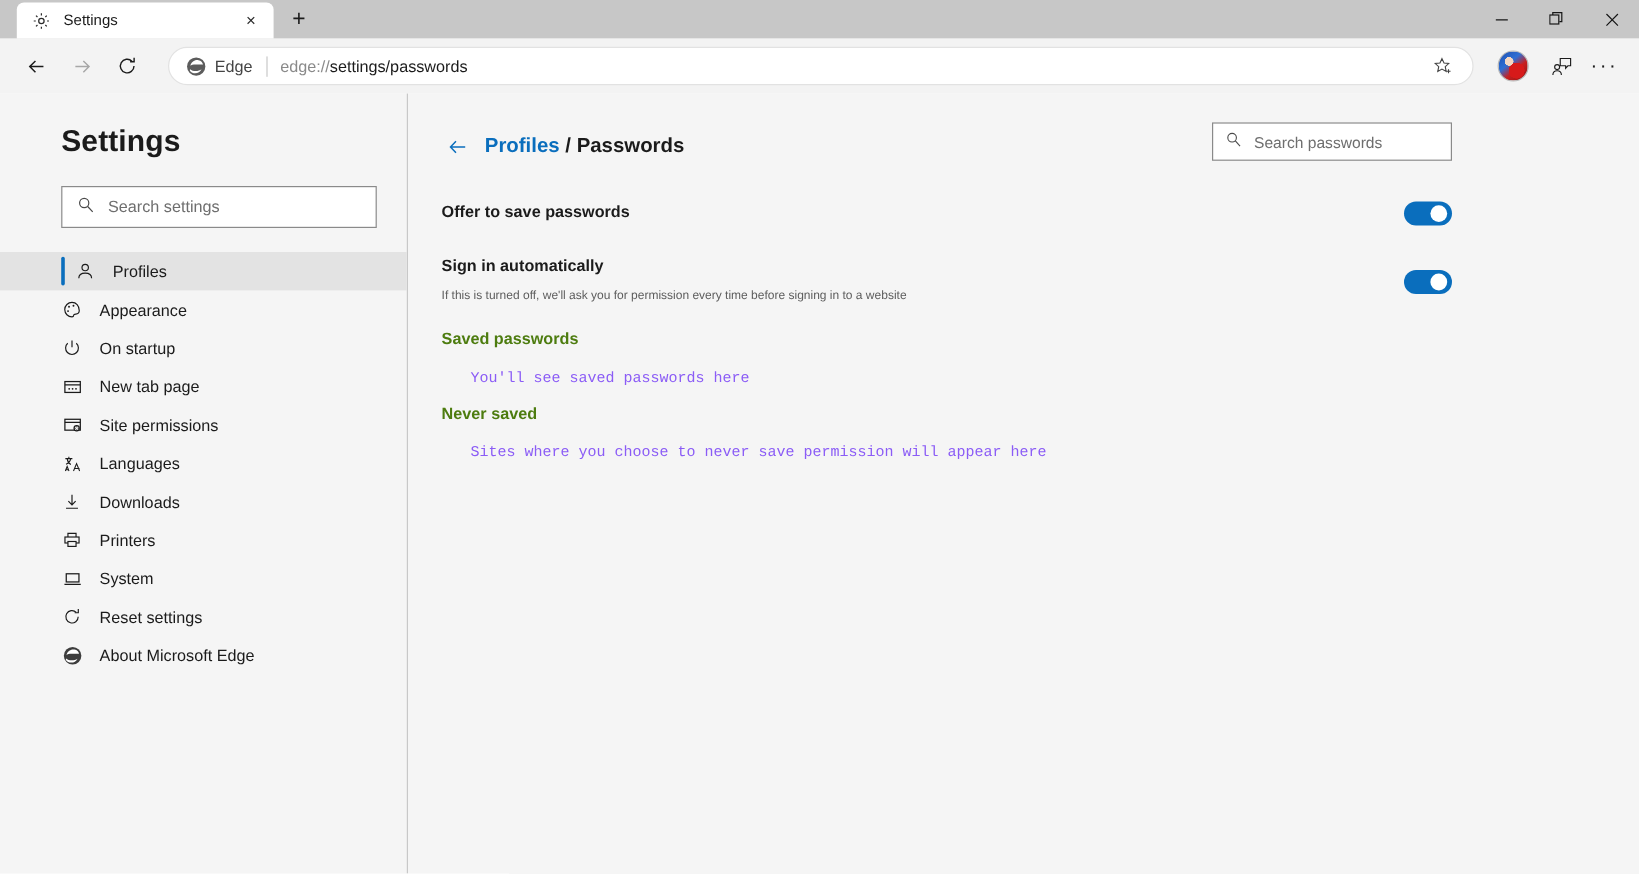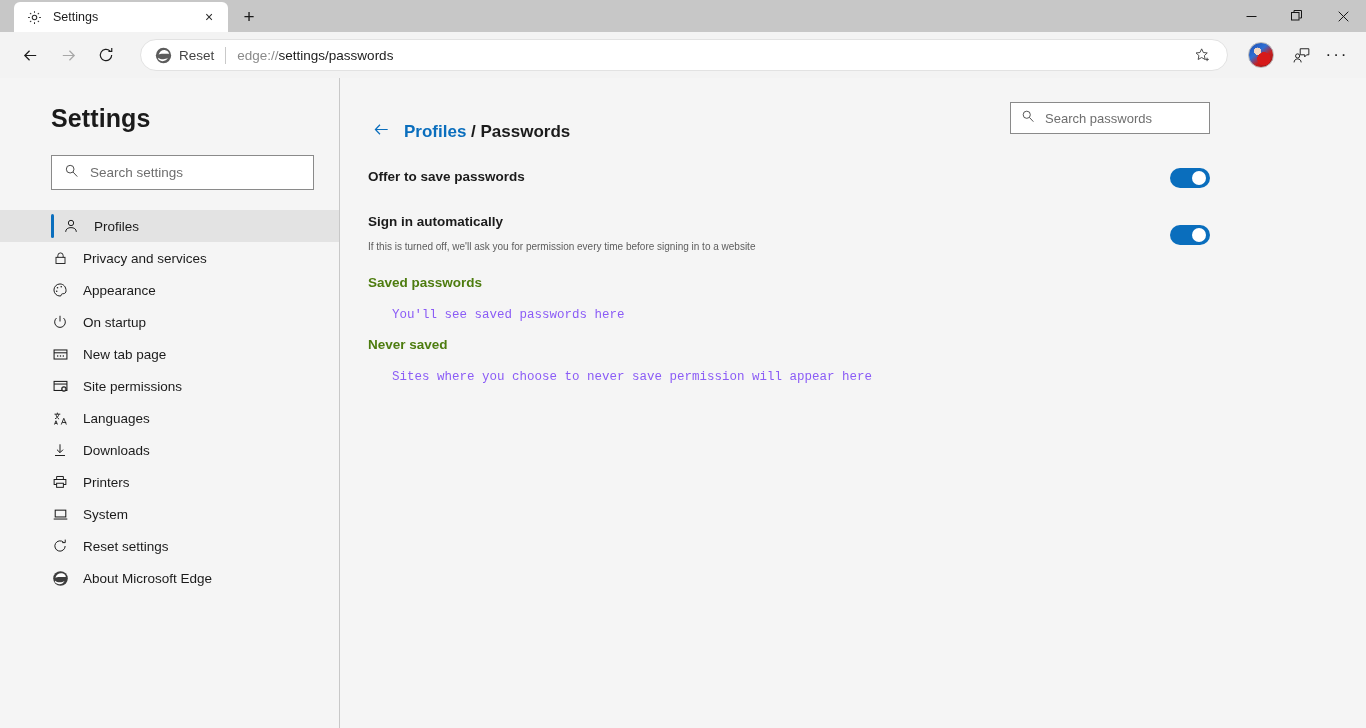--- a/index.html
+++ b/index.html
@@ -114,21 +114,21 @@
   .navitem.selected::before {
     content: ""; position: absolute; left: 51px; top: 4px;
     width: 3px; height: 24px; background: #0a6ebd; border-radius: 2px;
   }
   .navitem.selected { padding-left: 51px; }
   .navitem.selected .navicon { margin-left: 11px; }
 
   
   .content { flex: 1 1 auto; background: #f5f5f5; padding: 24px 0 0 0; position: relative; }
   .content-head {
-    display: flex; align-items: flex-end; padding: 0 156px 0 28px;
+    display: flex; align-items: center; padding: 0 156px 0 28px;
     position: relative; height: 40px;
   }
   .back-arrow { width: 26px; height: 26px; display:flex; align-items:center; justify-content:center; flex:0 0 auto; }
   .crumb {
     margin-left: 10px; font-size: 17px; font-weight: 600; color: #1b1b1b;
     white-space: nowrap;
   }
   .crumb .link { color: #0a6ebd; }
   .crumb .sep { color: #1b1b1b; font-weight: 600; }
   .search-pw {
@@ -227,21 +227,21 @@
     </svg>
   </div>
 
   <div class="omnibox">
     <span class="edge-badge">
       <svg width="17" height="17" viewBox="0 0 20 20">
         <circle cx="10" cy="10" r="9" fill="#5c5c5c"></circle>
         <path d="M4 12.5c2.6 2.4 8 2.6 11.2.2-1.6 3.4-5.7 4.9-9 3.3-2-1-3-2.6-2.2-3.5z" fill="#fff"></path>
         <path d="M4.3 9.2C5 5.6 8.5 3 12.2 3.7c2.5.5 4.2 2.3 4.5 4.3H9.6c-2.5 0-4.6.5-5.3 1.2z" fill="#fff"></path>
       </svg>
-      <span class="edge-label">Reset</span>
+      <span class="edge-label">Edge</span>
     </span>
     <span class="omni-sep"></span>
     <span class="url"><span class="scheme">edge://</span><span>settings/passwords</span></span>
     <span class="star">
       <svg width="17" height="17" viewBox="0 0 20 20" fill="none" stroke="#444" stroke-width="1.1">
         <path d="M9 2.2l2 4.3 4.6.5-3.4 3.1.9 4.6L9 12.4l-4.1 2.3.9-4.6L2.4 7l4.6-.5z"></path>
         <path d="M15.4 12.6v4M13.4 14.6h4"></path>
       </svg>
     </span>
   </div>
@@ -280,29 +280,20 @@
       <li class="navitem selected">
         <span class="navicon">
           <svg width="16" height="16" viewBox="0 0 18 18" fill="none" stroke="#1b1b1b" stroke-width="1.1">
             <circle cx="9" cy="5.6" r="3"></circle>
               <path d="M3 15.6c0-3.2 2.7-4.8 6-4.8s6 1.6 6 4.8"></path>
           </svg>
         </span>
         <span>Profiles</span>
       </li>
 
-      <li class="navitem">
-        <span class="navicon">
-          <svg width="15" height="15" viewBox="0 0 18 18" fill="none" stroke="#1b1b1b" stroke-width="1.1">
-            <rect x="3.6" y="7.6" width="10.8" height="7.4"></rect>
-            <path d="M5.8 7.6V5.5a3.2 3.2 0 0 1 6.4 0v2.1"></path>
-          </svg>
-        </span>
-        <span>Privacy and services</span>
-      </li>
 
       <li class="navitem">
         <span class="navicon">
           <svg width="16" height="16" viewBox="0 0 18 18" fill="none" stroke="#1b1b1b" stroke-width="1.1">
             <path d="M9 2.2a6.8 6.8 0 0 0 0 13.6c1 0 1.5-.6 1.5-1.3 0-1.1 1-1.3 2-1.3 2 0 3.3-1.3 3.3-3.3C15.8 5.3 12.8 2.2 9 2.2z"></path>
             <circle cx="6.2" cy="6.4" r=".9" fill="#1b1b1b" stroke="none"></circle>
             <circle cx="10.4" cy="5.4" r=".9" fill="#1b1b1b" stroke="none"></circle>
             <circle cx="5.3" cy="10.4" r=".9" fill="#1b1b1b" stroke="none"></circle>
           </svg>
         </span>

